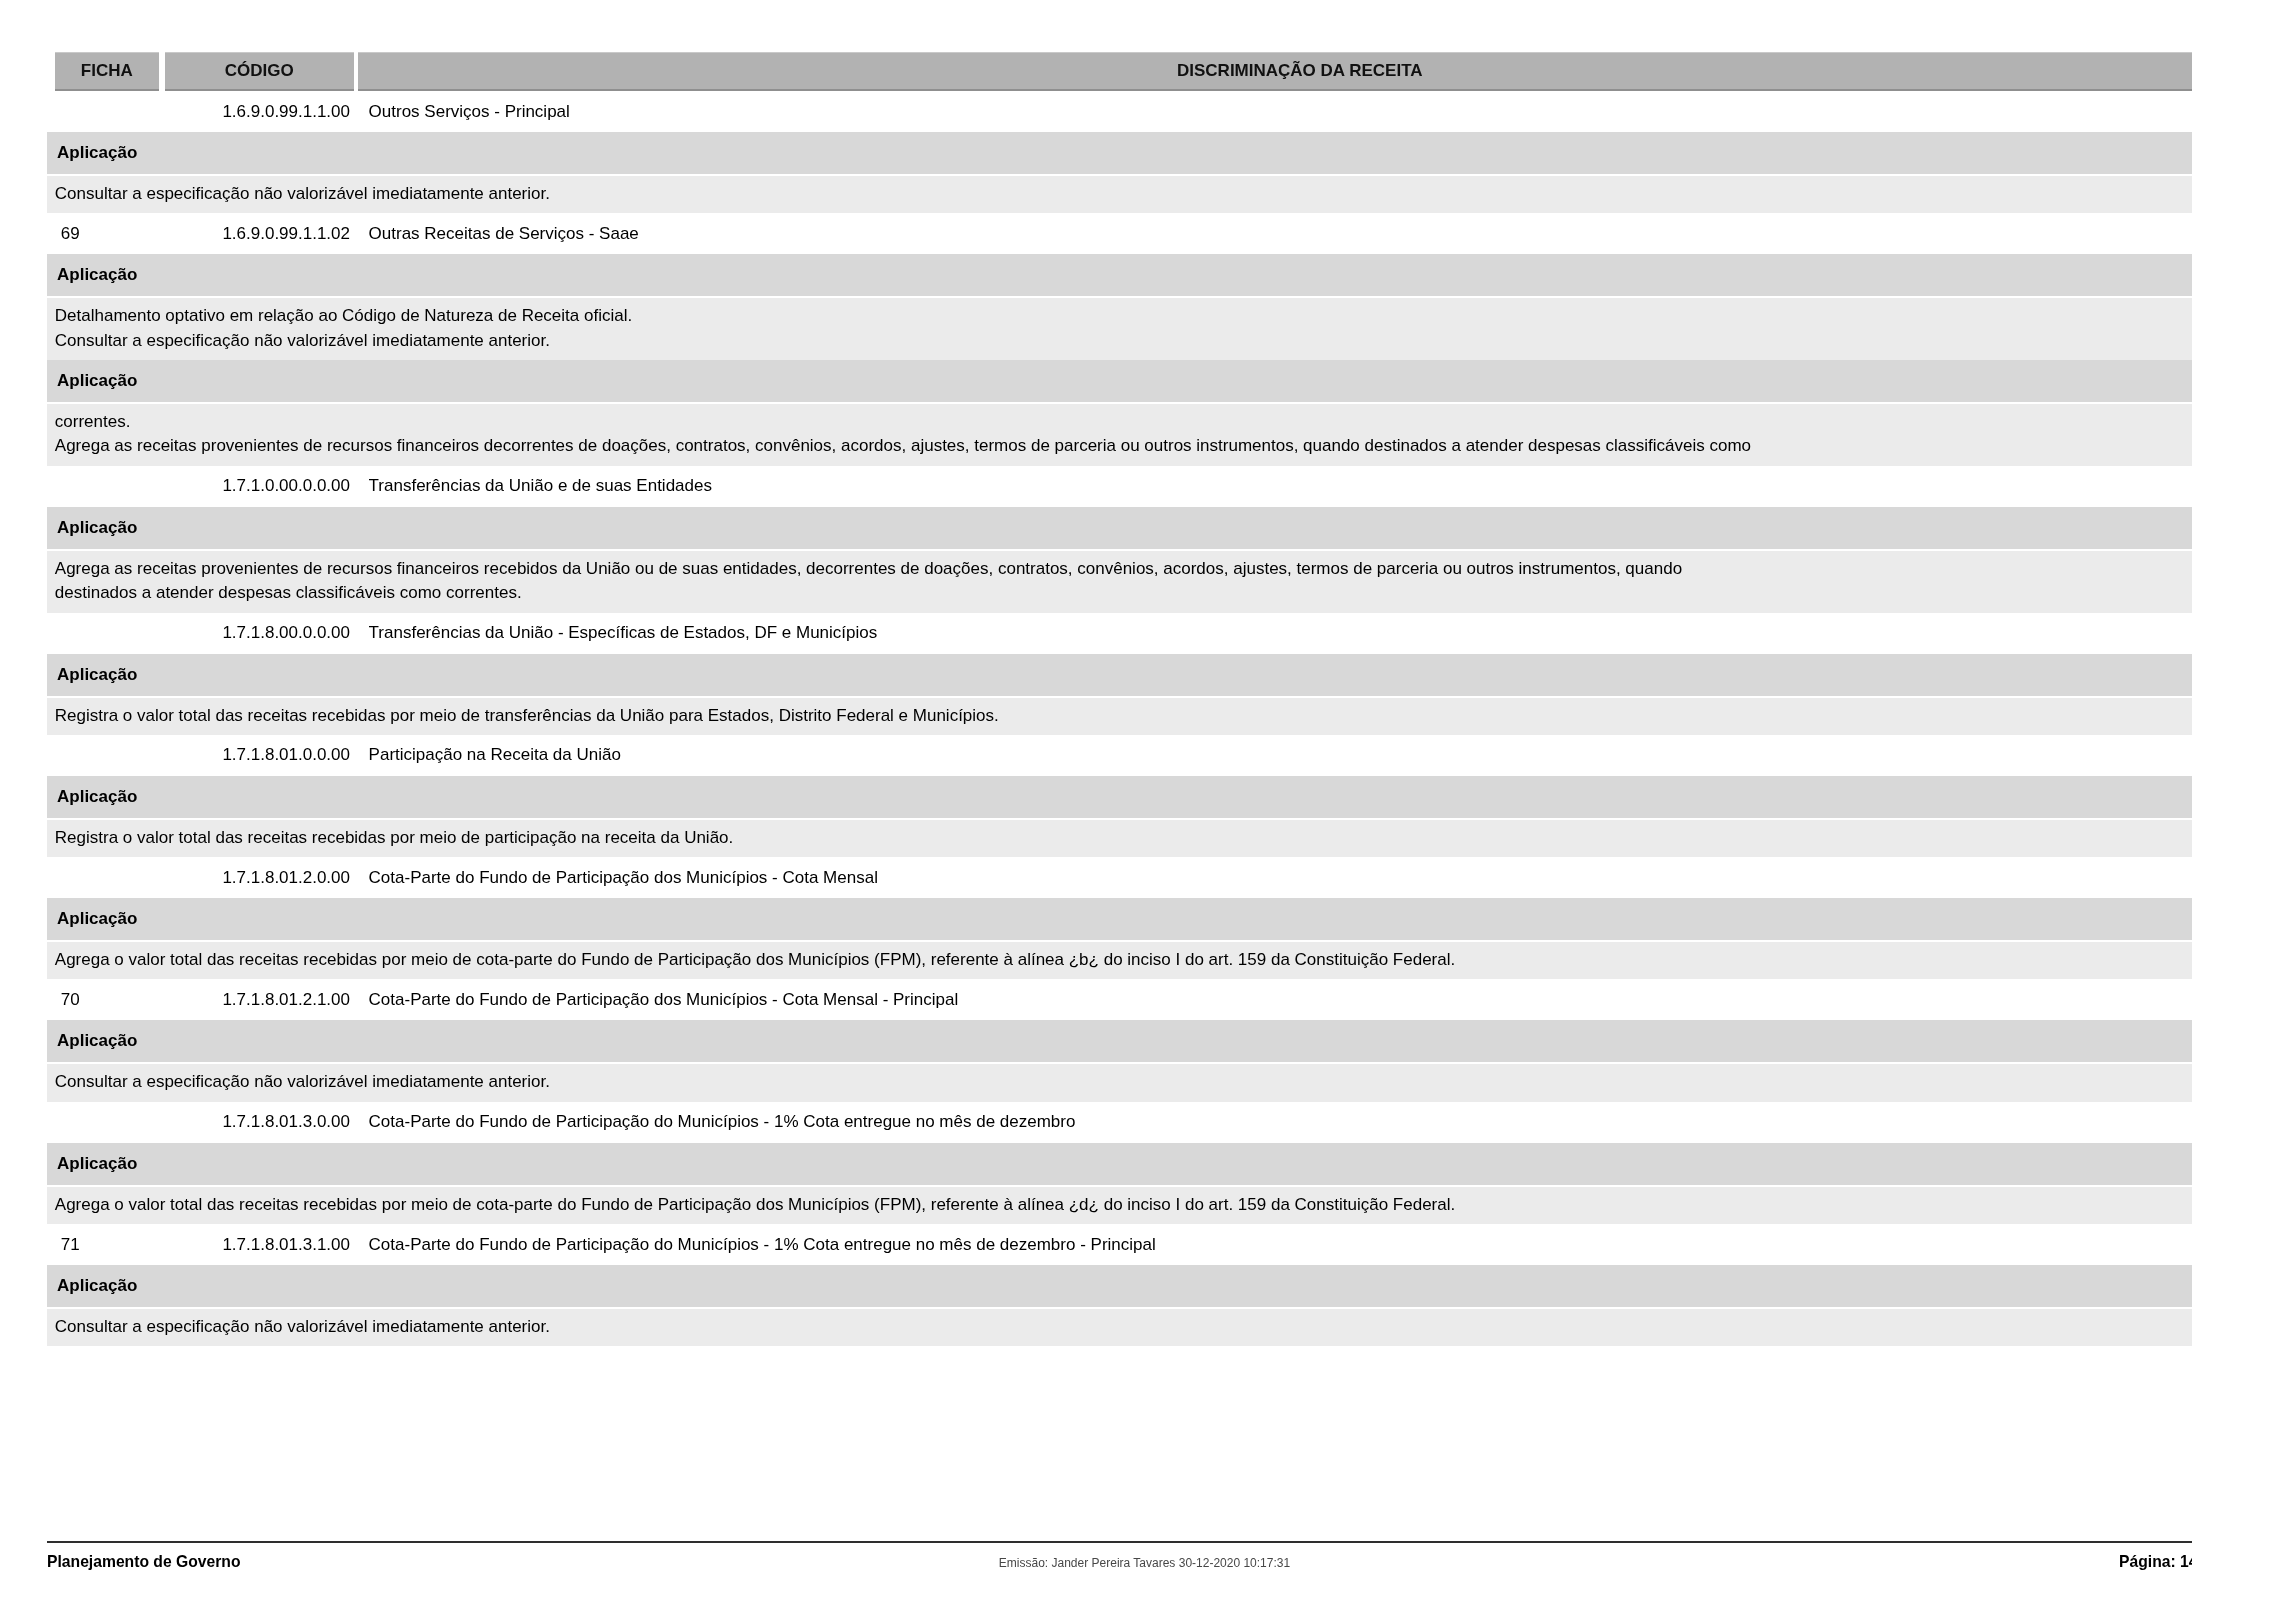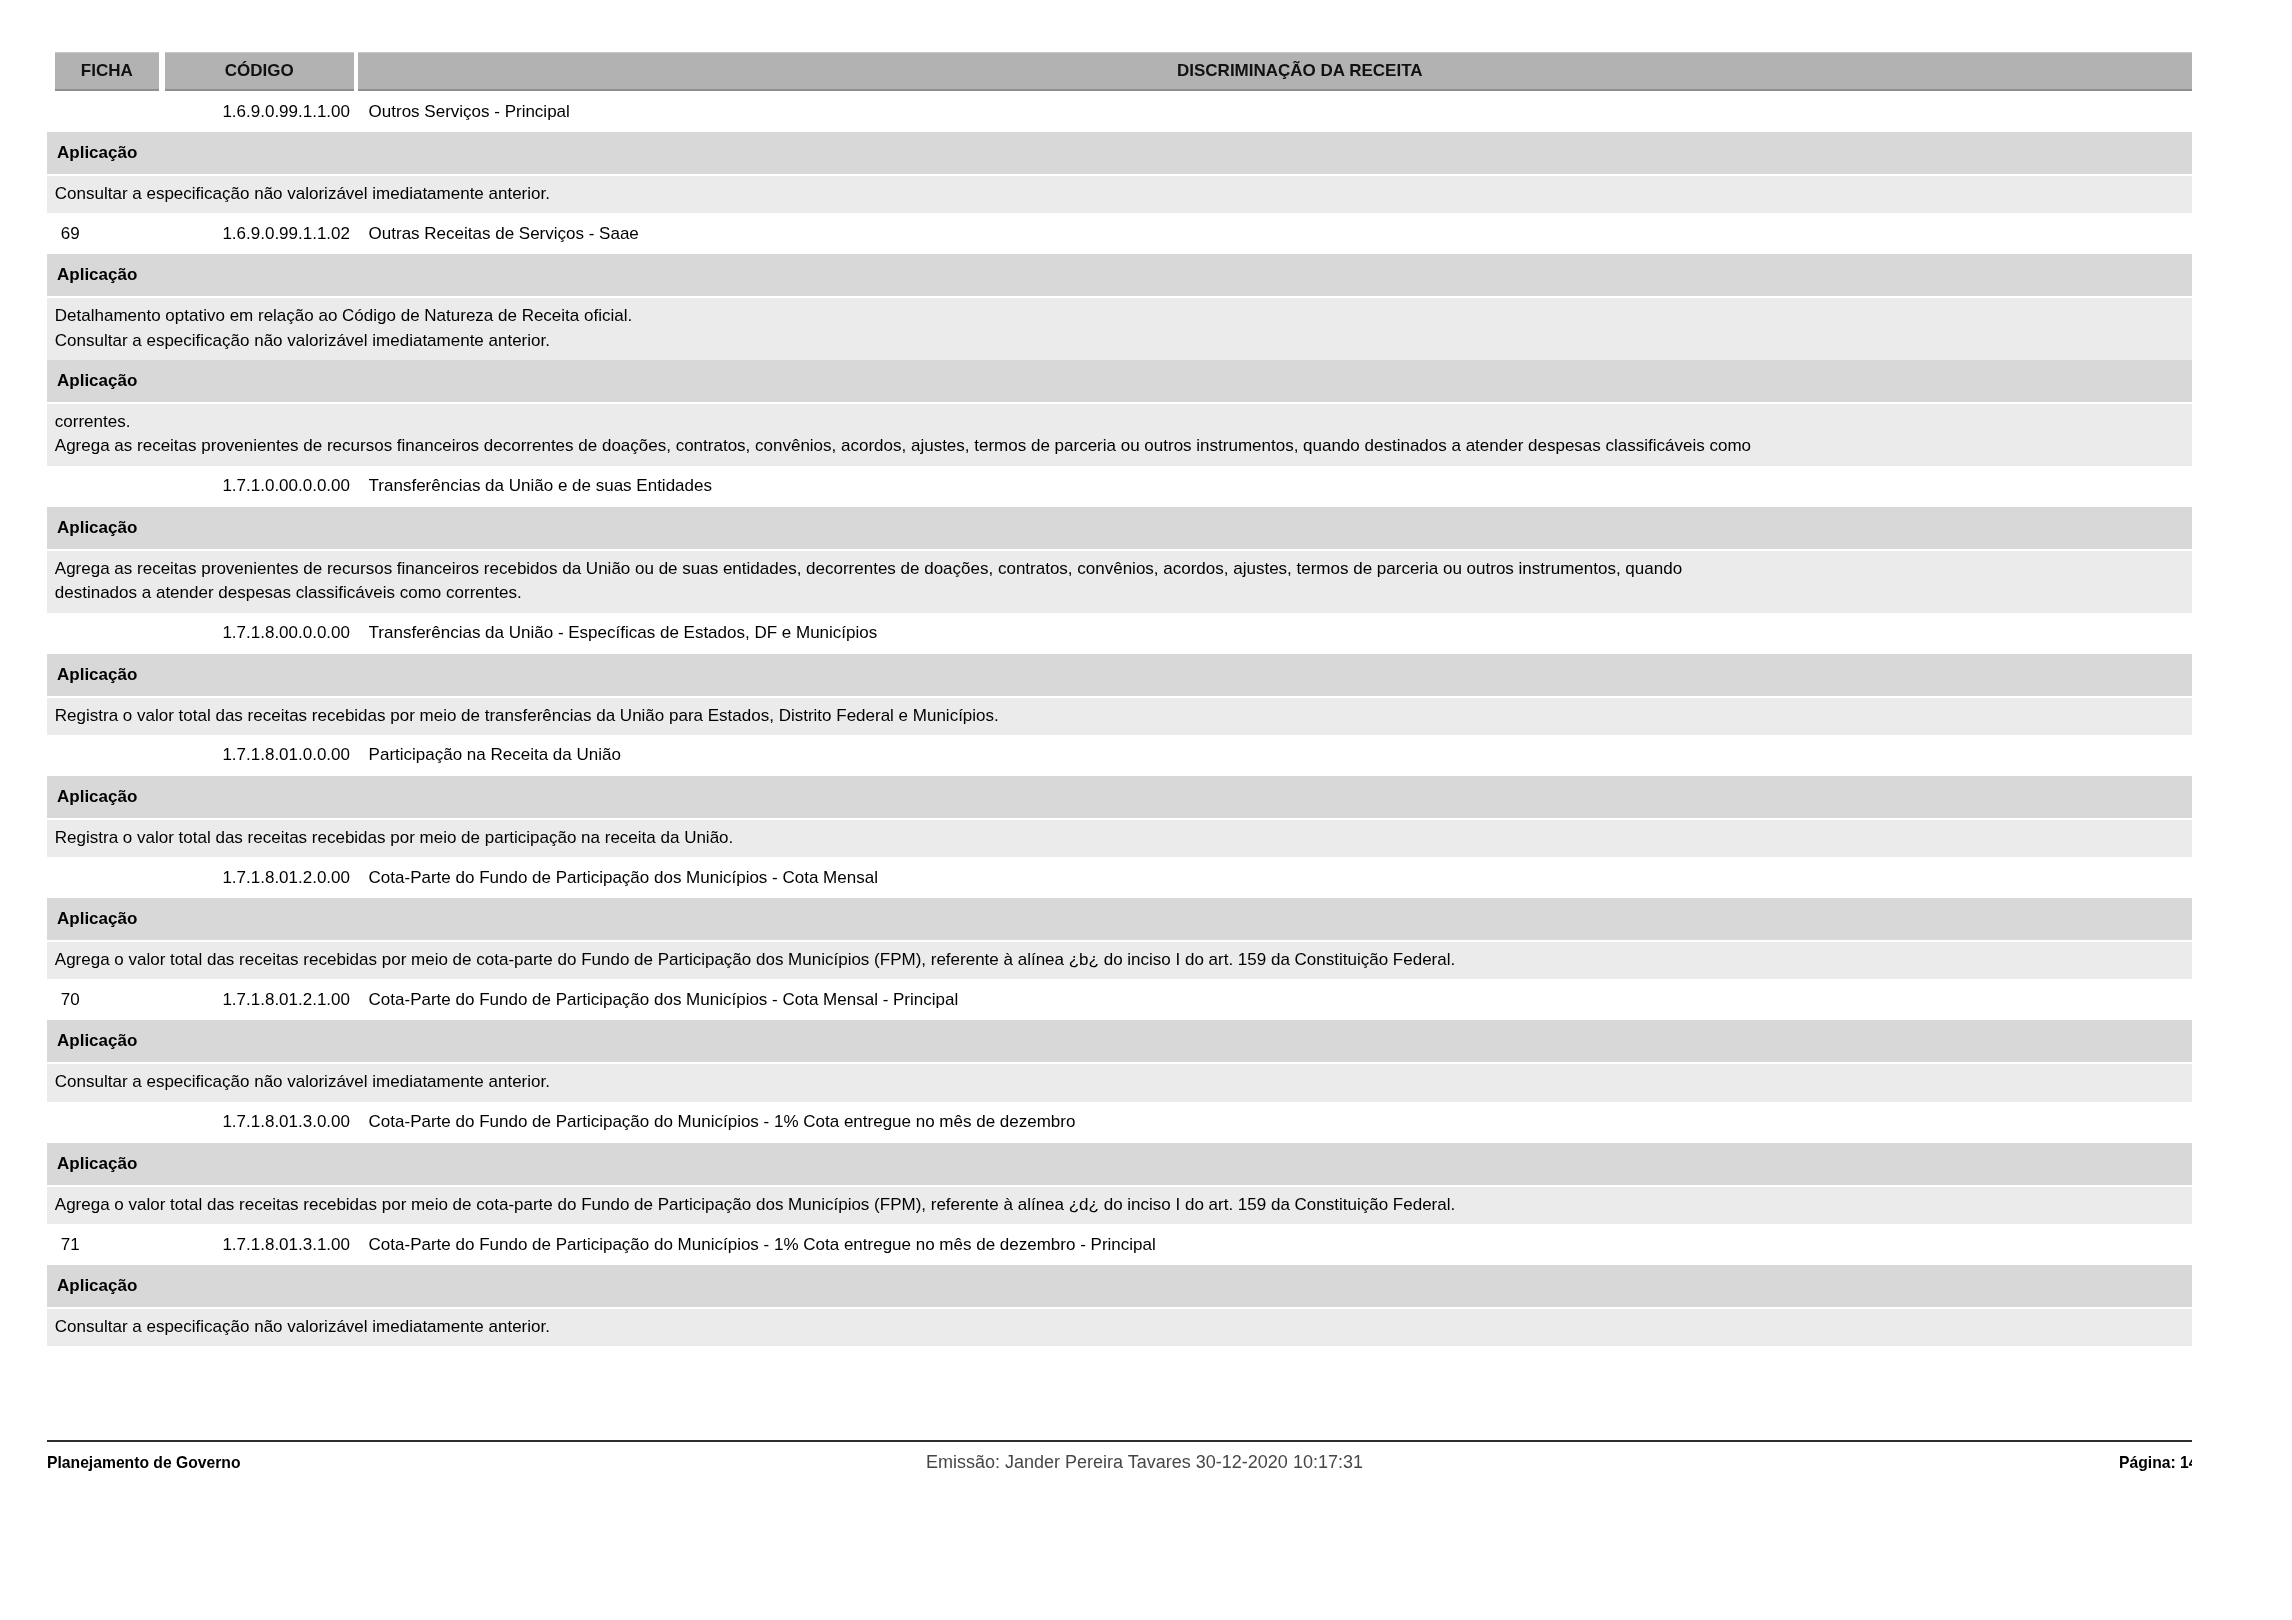--- a/index.html
+++ b/index.html
@@ -33,26 +33,26 @@
     display:flex; align-items:center; padding-left:10px;
     font-weight:bold; font-size:17px; margin-bottom:2px;
   }
   .row-texto {
     background:#ebebeb; padding:5.9px 11.8px 6.9px 7.8px;
     font-size:17px; line-height:24.5px; overflow:hidden;
   }
   .row-texto div { white-space:nowrap; }
 
   .footer {
-    position:absolute; left:47px; top:1440px; width:2195px;
+    position:absolute; left:47px; top:1541px; width:2195px;
     border-top:2px solid #2e2e2e;
   }
   .footer-row { display:flex; align-items:baseline; padding-top:9.8px; }
   .footer-left   { width:33%; font-weight:bold; font-size:15.7px; }
-  .footer-center { width:34%; font-size:18px; color:#474747; text-align:center; }
+  .footer-center { width:34%; font-size:12px; color:#474747; text-align:center; }
   .footer-right  { width:33%; font-weight:bold; font-size:15.7px; text-align:right; }
 </style>
 </head>
 <body>
 
 <div class="page">
 
   <div class="table">
     <div class="header-row">
       <div class="hcell c-ficha">FICHA</div>

